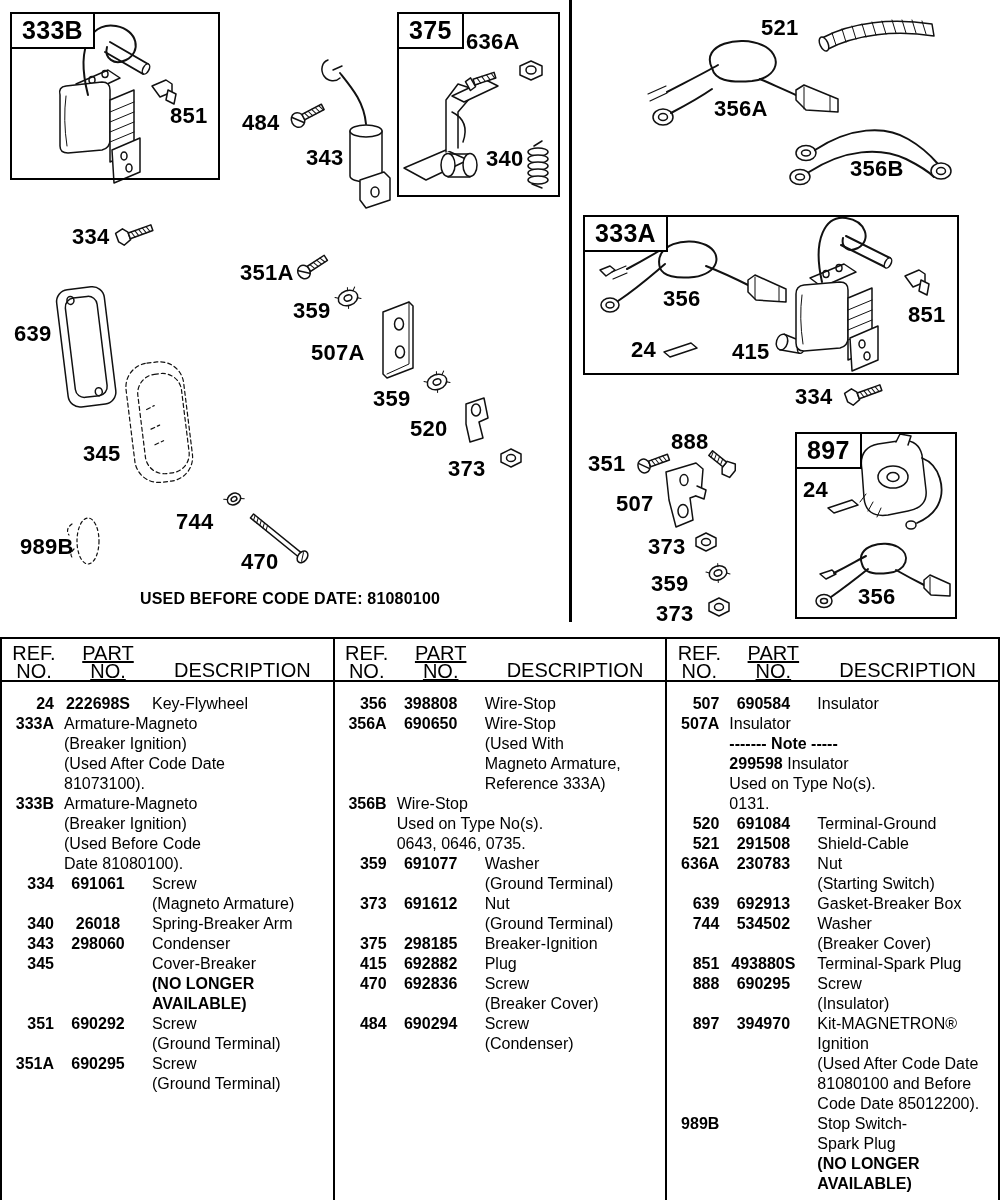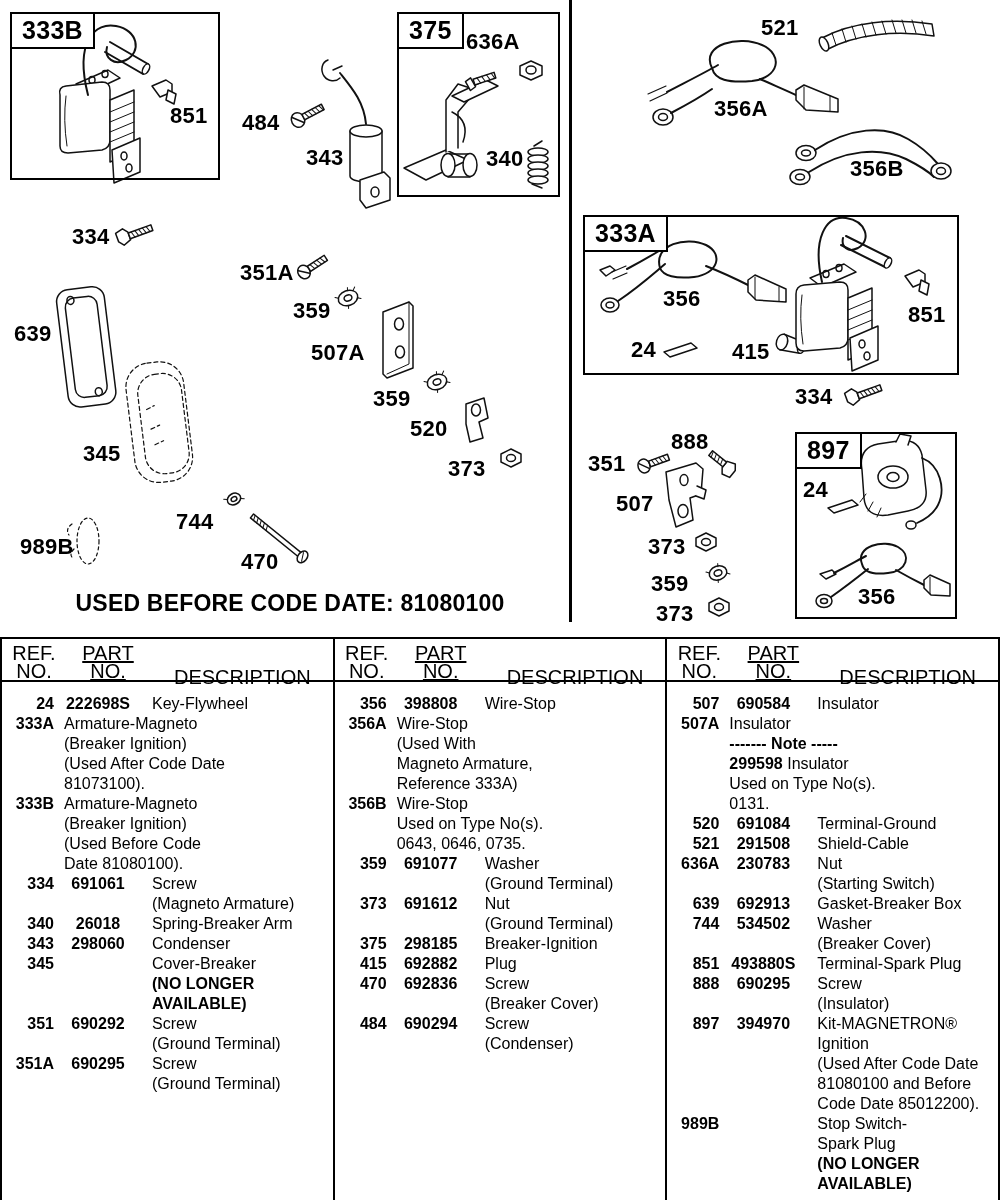--- a/index.html
+++ b/index.html
@@ -5,31 +5,31 @@
   html,body{margin:0;padding:0;background:#fff;}
   body{width:1000px;height:1200px;position:relative;font-family:"Liberation Sans",sans-serif;color:#000;overflow:hidden;}
 
   
   .diagram{position:relative;width:1000px;height:637px;background:#fff;}
   .art{position:absolute;left:0;top:0;}
   .gbox{position:absolute;border:2px solid #000;}
   .lbl{position:absolute;font-weight:bold;font-size:22px;line-height:1.05;white-space:nowrap;letter-spacing:.3px;}
   .lbl.boxed{border:2px solid #000;padding:3px 10px 4px 10px;font-size:25px;background:#fff;}
   .divider{position:absolute;left:569px;top:0;width:3px;height:622px;background:#000;}
-  .caption{position:absolute;left:35px;top:590px;width:510px;text-align:center;font-size:23px;font-weight:bold;letter-spacing:.2px;}
+  .caption{position:absolute;left:35px;top:590px;width:510px;text-align:center;font-size:16px;font-weight:bold;letter-spacing:.2px;}
 
   
   .parts-table{position:absolute;left:0;top:637px;width:996px;height:561px;border-top:2px solid #000;
     border-left:2px solid #000;border-right:2px solid #000;display:flex;background:#fff;}
   .tcol{flex:1 1 0;min-width:0;border-right:2px solid #000;display:flex;flex-direction:column;}
   .tcol:last-child{border-right:none;}
   .th{display:flex;height:43px;border-bottom:2px solid #000;font-size:20px;box-sizing:border-box;padding-top:5px;}
   .h-ref{width:64px;text-align:center;line-height:18px;}
   .h-part{width:84px;text-align:center;line-height:18px;text-decoration:underline;}
-  .h-desc{flex:1;padding-left:24px;line-height:18px;margin-top:24px;}
+  .h-desc{flex:1;padding-left:24px;line-height:18px;margin-top:17px;}
   .tbody{padding-top:12px;font-size:16px;line-height:20px;}
   .trow{display:flex;}
   .tref{width:52px;text-align:right;font-weight:bold;flex:none;}
   .tpart{width:88px;text-align:center;font-weight:bold;flex:none;}
   .tdesc{flex:1;padding-left:10px;min-width:0;}
   .dline.b{font-weight:bold;}
 </style>
 </head>
 <body>
 
@@ -458,20 +458,21 @@
     <div class="tbody">
         <div class="trow">
           <div class="tref">356</div>
           <div class="tpart">398808</div>
           <div class="tdesc">
             <div class="dline">Wire-Stop</div>
           </div>
         </div>
         <div class="trow">
           <div class="tref">356A</div>
+          <div class="tpart">690650</div>
           <div class="tdesc">
             <div class="dline">Wire-Stop</div>
             <div class="dline">(Used With</div>
             <div class="dline">Magneto Armature,</div>
             <div class="dline">Reference 333A)</div>
           </div>
         </div>
         <div class="trow">
           <div class="tref">356B</div>
           <div class="tdesc">

